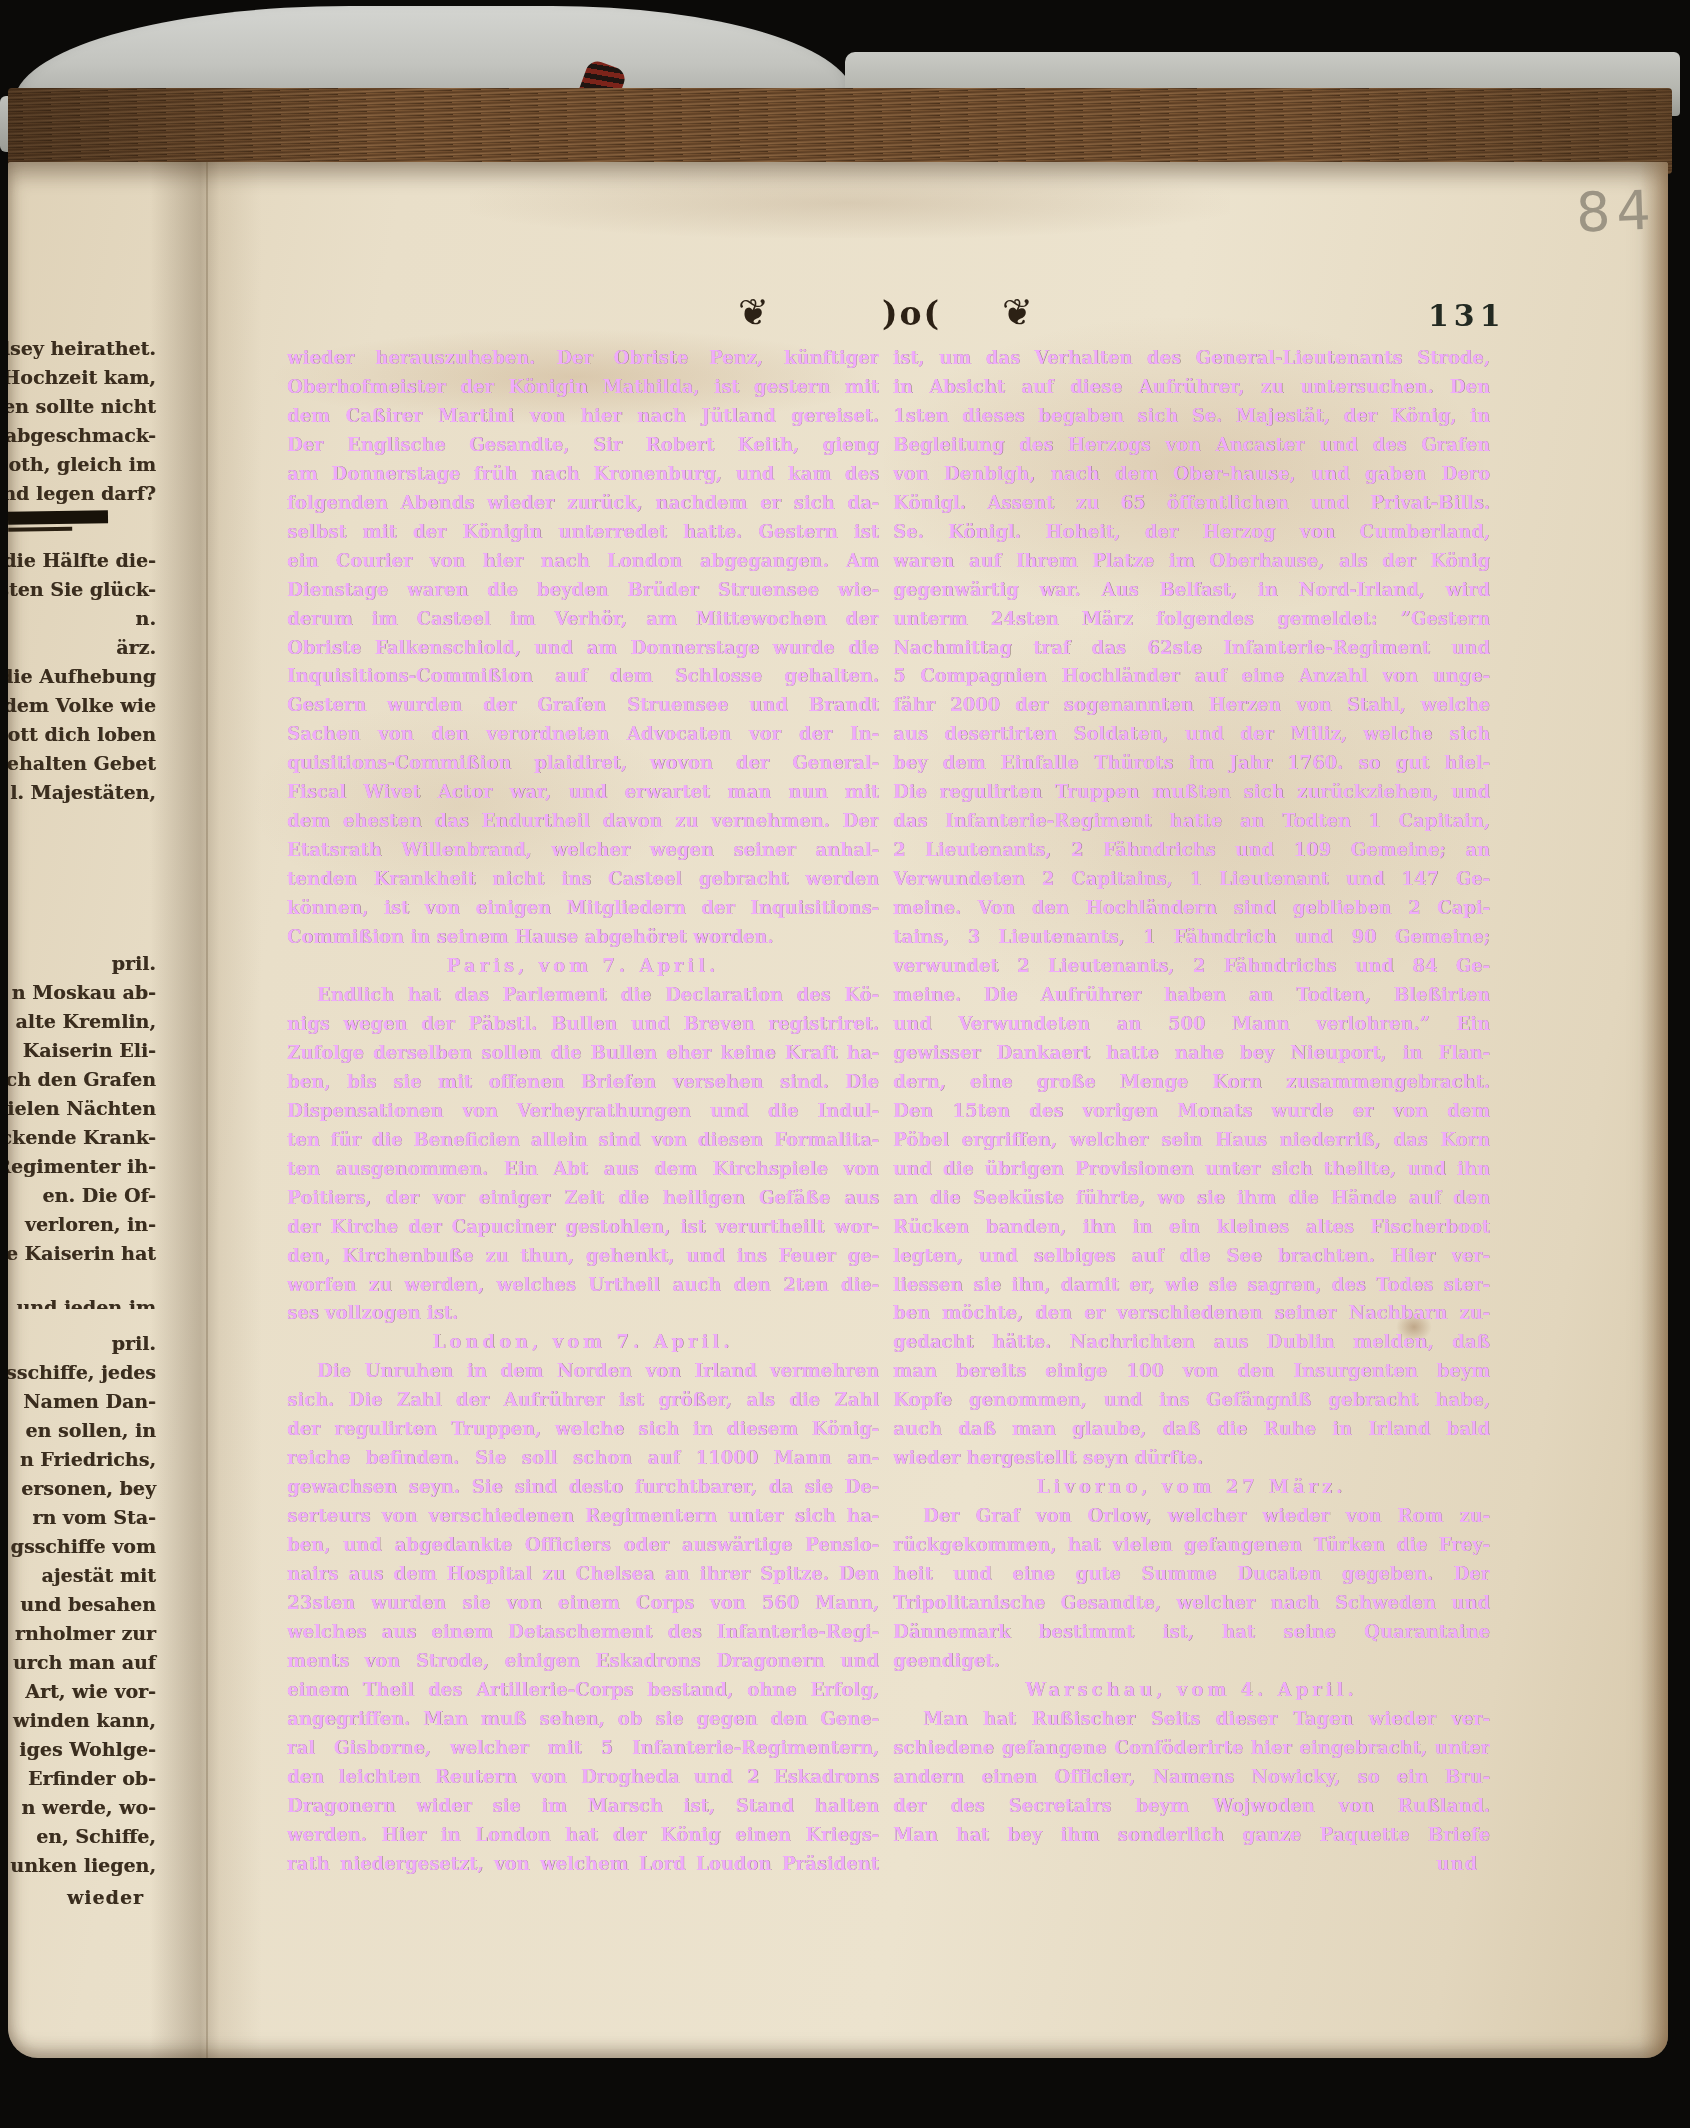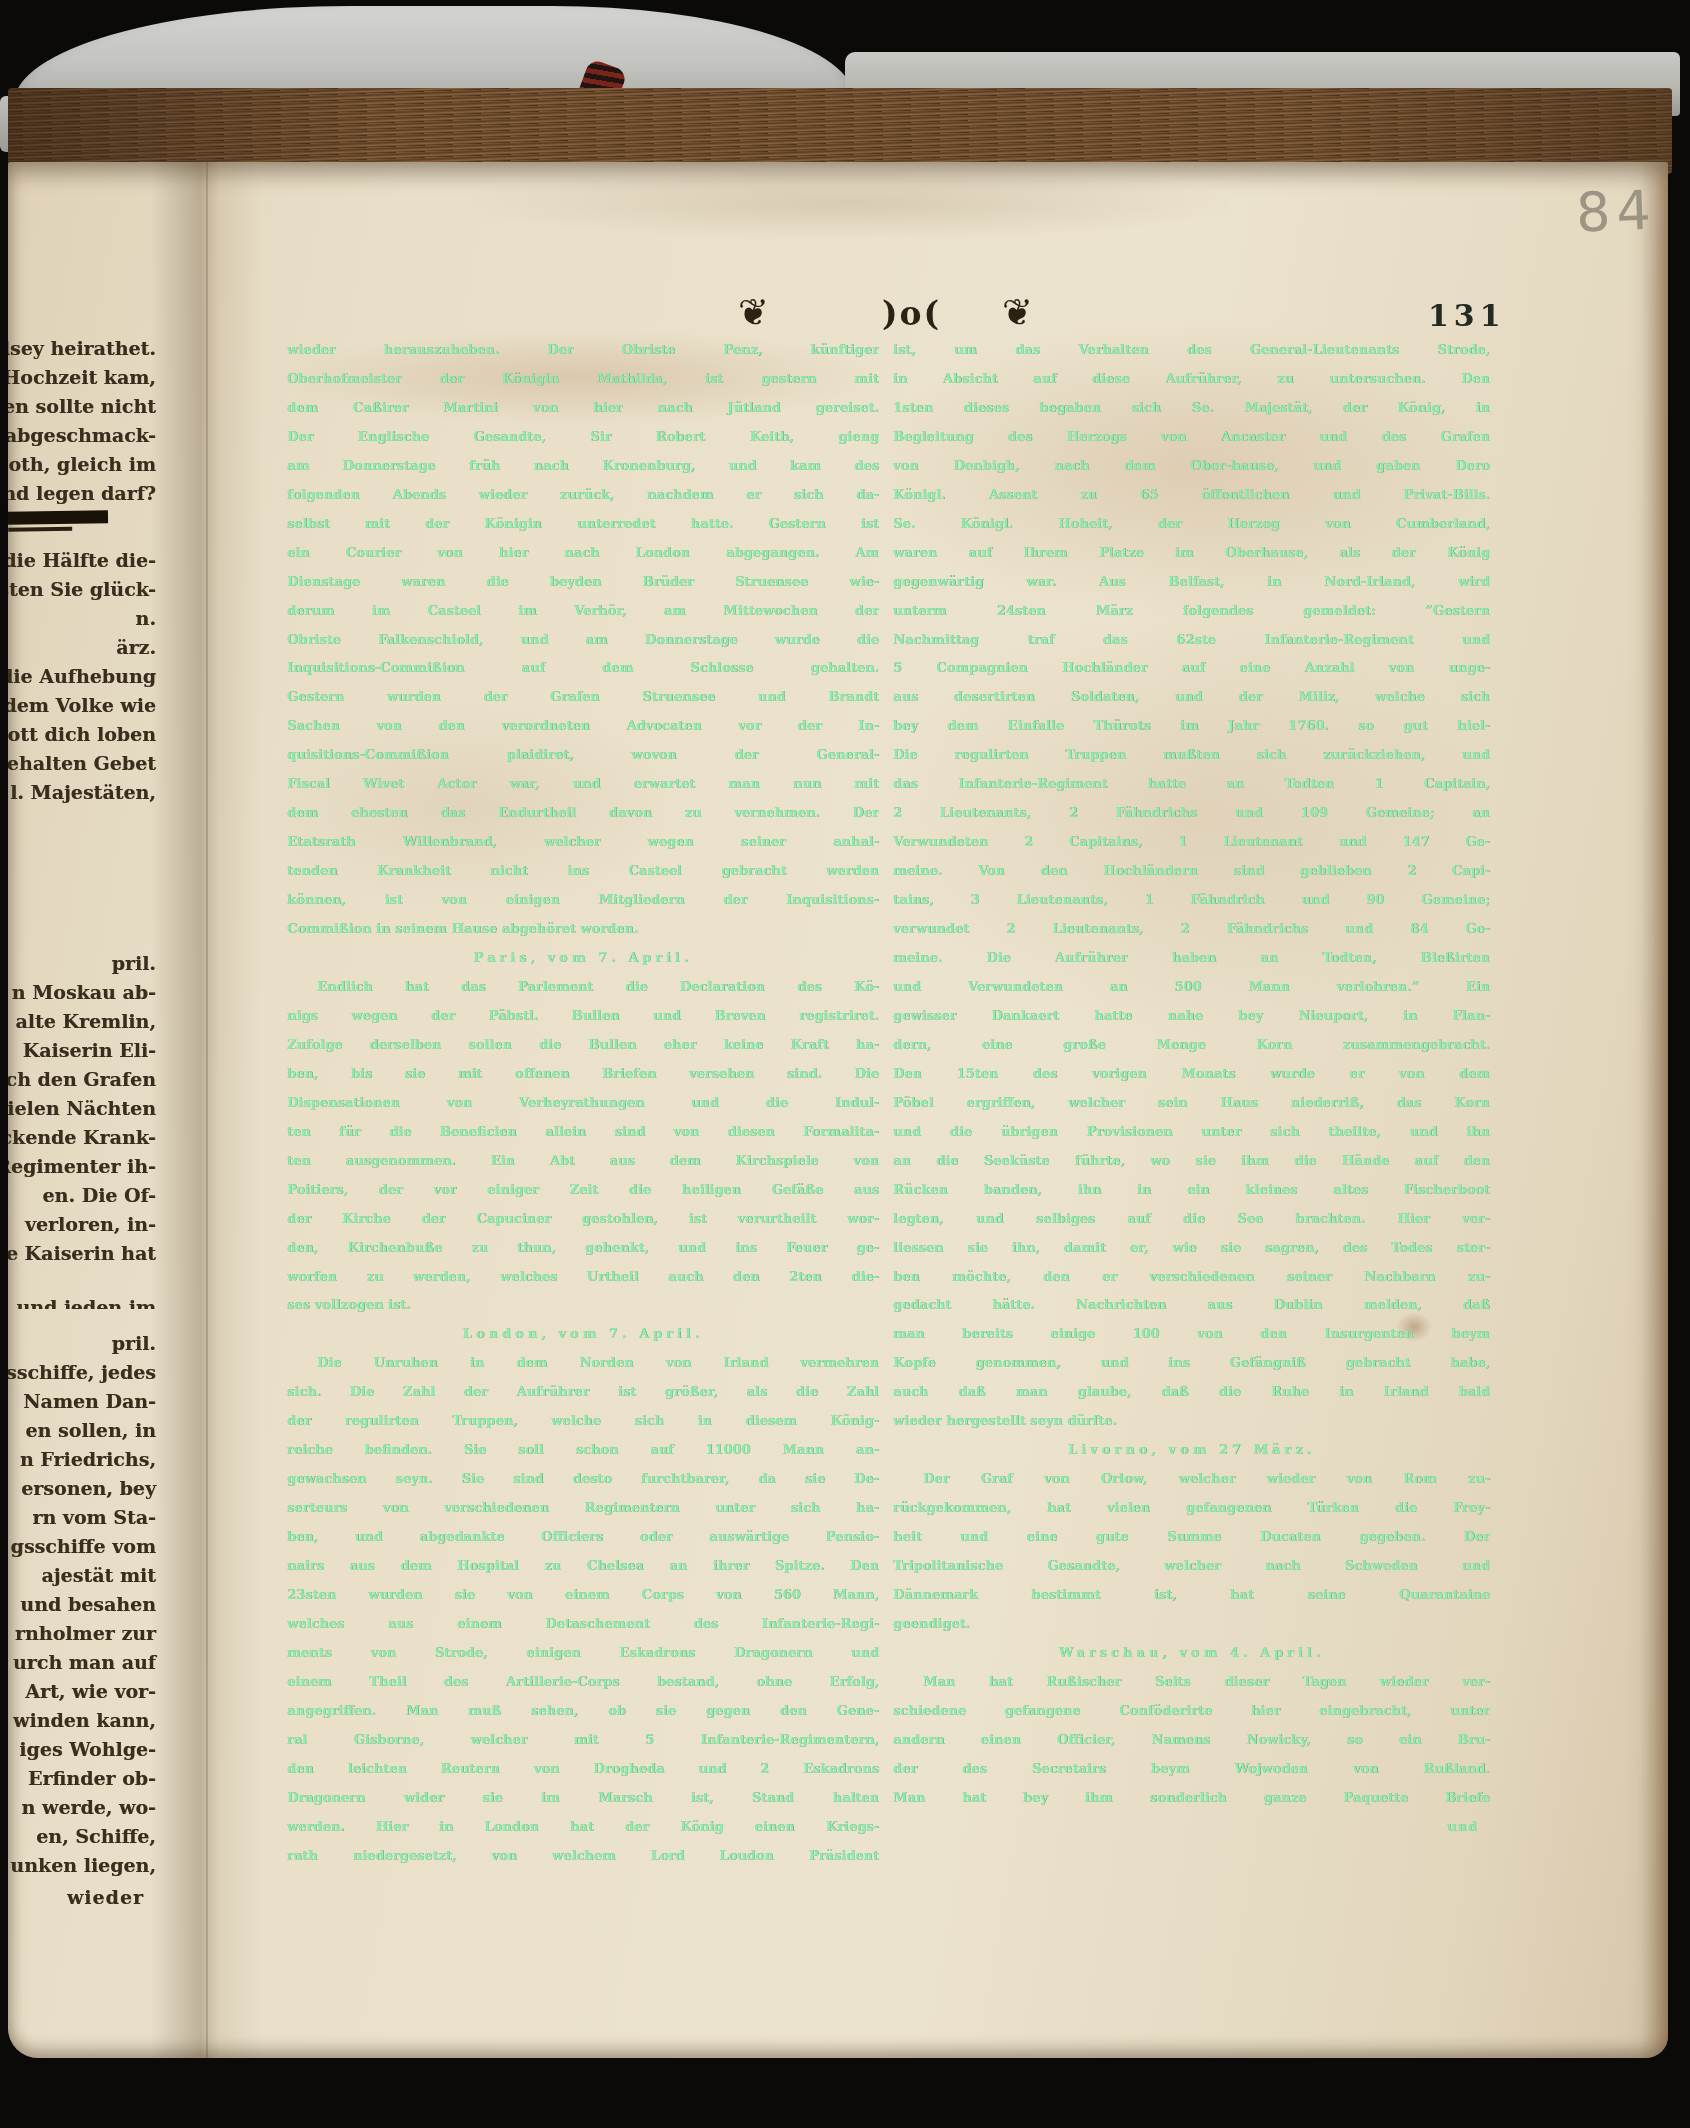--- a/index.html
+++ b/index.html
@@ -97,22 +97,22 @@
     font-size:30px; font-weight:bold; letter-spacing:5px; color:#232a22;
   }
   .folio{
     position:absolute; left:1576px; top:180px;
     font-family:"DejaVu Sans", sans-serif;
     font-size:54px; color:#90897a; opacity:.85;
     transform:rotate(-2deg); letter-spacing:6px;
   }
   
   .col{
-    position:absolute; top:336px;
-    font-size:13px; font-weight:bold; line-height:28.96px; color:#86efac;
+    position:absolute; top:344px;
+    font-size:18px; font-weight:bold; line-height:28.96px; color:#f0abfc;
   }
   .col .tline{text-shadow:0.3px 0.3px 0.5px rgba(50,35,20,.55);}
   .col-left{left:287px; width:592px;}
   .col-right{left:893px; width:597px;}
   .tline{
     display:block; height:28.96px; overflow:hidden;
     text-align:justify; text-align-last:justify;
   }
   .tline.a-c{text-align:center; text-align-last:center; letter-spacing:4px;}
   .tline.a-l{text-align:left; text-align-last:left;}
@@ -291,20 +291,21 @@
       <div class="tline">1sten dieses begaben sich Se. Majestät, der König, in</div>
       <div class="tline">Begleitung des Herzogs von Ancaster und des Grafen</div>
       <div class="tline">von Denbigh, nach dem Ober-hause, und gaben Dero</div>
       <div class="tline">Königl. Assent zu 65 öffentlichen und Privat-Bills.</div>
       <div class="tline">Se. Königl. Hoheit, der Herzog von Cumberland,</div>
       <div class="tline">waren auf Ihrem Platze im Oberhause, als der König</div>
       <div class="tline">gegenwärtig war.  Aus Belfast, in Nord-Irland, wird</div>
       <div class="tline">unterm 24sten März folgendes gemeldet: ”Gestern</div>
       <div class="tline">Nachmittag traf das 62ste Infanterie-Regiment und</div>
       <div class="tline">5 Compagnien Hochländer auf eine Anzahl von unge-</div>
+      <div class="tline">fähr 2000 der sogenannten Herzen von Stahl, welche</div>
       <div class="tline">aus desertirten Soldaten, und der Miliz, welche sich</div>
       <div class="tline">bey dem Einfalle Thürots im Jahr 1760. so gut hiel-</div>
       <div class="tline">Die regulirten Truppen mußten sich zurückziehen, und</div>
       <div class="tline">das Infanterie-Regiment hatte an Todten 1 Capitain,</div>
       <div class="tline">2 Lieutenants, 2 Fähndrichs und 109 Gemeine; an</div>
       <div class="tline">Verwundeten 2 Capitains, 1 Lieutenant und 147 Ge-</div>
       <div class="tline">meine.  Von den Hochländern sind geblieben 2 Capi-</div>
       <div class="tline">tains, 3 Lieutenants, 1 Fähndrich und 90 Gemeine;</div>
       <div class="tline">verwundet 2 Lieutenants, 2 Fähndrichs und 84 Ge-</div>
       <div class="tline">meine.  Die Aufrührer haben an Todten, Bleßirten</div>

